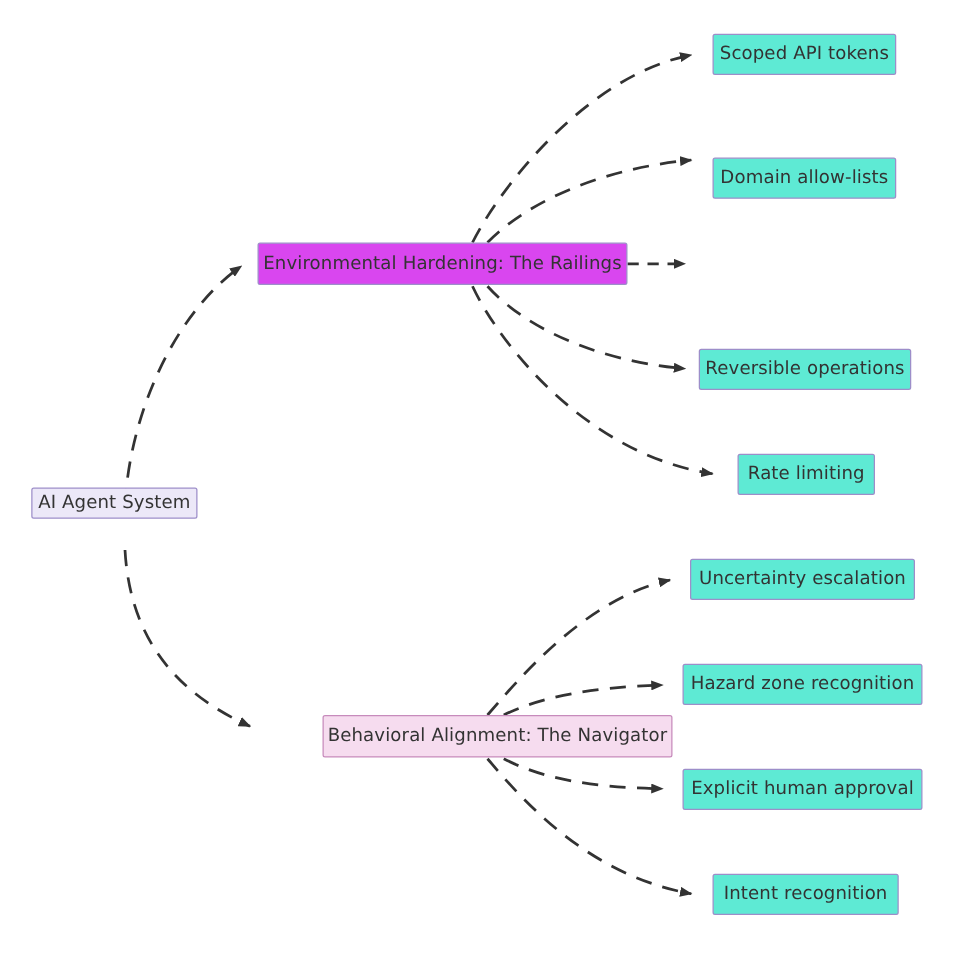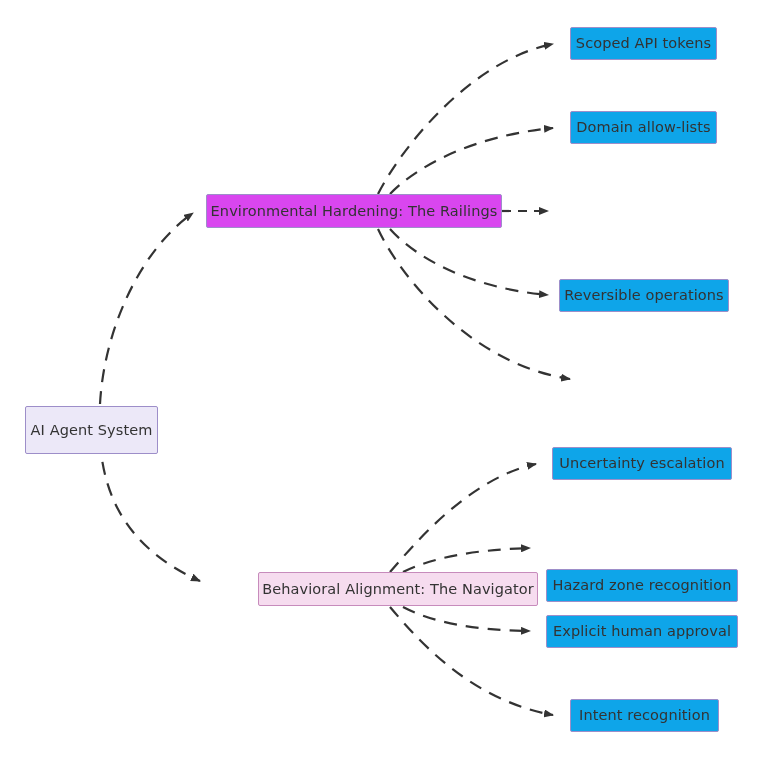--- a/index.html
+++ b/index.html
@@ -53,21 +53,21 @@
   }
   .node-branch-blue {
     background: #d946ef;
     border-color: #9D8EC9;
   }
   .node-branch-pink {
     background: #F6DCEF;
     border-color: #C78BBC;
   }
   .node-leaf {
-    background: #0ea5e9;
+    background: #5eead4;
     border-color: #9D8EC9;
   }
 </style>
 </head>
 <body>
 
 <div id="diagram-canvas">
 
   <svg class="edge-layer" viewBox="0 0 768 762" width="768" height="762" xmlns="http://www.w3.org/2000/svg">
     <defs>
@@ -92,51 +92,54 @@
 
     <path d="M 390,572 C 416,542 470,478 536,464" fill="none" stroke="#333333" stroke-width="2.2" stroke-dasharray="13,9" marker-end="url(#arrowhead)"></path>
 
     <path d="M 403,572 C 432,558 470,550 530,548" fill="none" stroke="#333333" stroke-width="2.2" stroke-dasharray="13,9" marker-end="url(#arrowhead)"></path>
 
     <path d="M 403,607 C 432,622 470,630 530,631" fill="none" stroke="#333333" stroke-width="2.2" stroke-dasharray="13,9" marker-end="url(#arrowhead)"></path>
 
     <path d="M 390,607 C 418,640 470,700 553,715" fill="none" stroke="#333333" stroke-width="2.2" stroke-dasharray="13,9" marker-end="url(#arrowhead)"></path>
   </svg>
 
-  <div class="node node-root" style="left:25px; top:406px; width:133px; height:48px;">
+  <div class="node node-root" style="left:25px; top:390px; width:133px; height:25px;">
     <span class="node-label">AI Agent System</span>
   </div>
 
   <div class="node node-branch-blue" style="left:206px; top:194px; width:296px; height:34px;">
     <span class="node-label">Environmental Hardening: The Railings</span>
   </div>
 
   <div class="node node-branch-pink" style="left:214px; top:572px; width:280px; height:34px;margin-left:44px;">
     <span class="node-label">Behavioral Alignment: The Navigator</span>
   </div>
 
   <div class="node node-leaf" style="left:570px; top:27px; width:147px; height:33px;">
     <span class="node-label">Scoped API tokens</span>
   </div>
 
-  <div class="node node-leaf" style="left:570px; top:111px; width:147px; height:33px;">
+  <div class="node node-leaf" style="left:570px; top:126px; width:147px; height:33px;">
     <span class="node-label">Domain allow-lists</span>
   </div>
 
 
   <div class="node node-leaf" style="left:559px; top:279px; width:170px; height:33px;">
     <span class="node-label">Reversible operations</span>
   </div>
 
+  <div class="node node-leaf" style="left:590px; top:363px; width:110px; height:33px;">
+    <span class="node-label">Rate limiting</span>
+  </div>
 
   <div class="node node-leaf" style="left:552px; top:447px; width:180px; height:33px;">
     <span class="node-label">Uncertainty escalation</span>
   </div>
 
-  <div class="node node-leaf" style="left:546px; top:531px; width:192px; height:33px;margin-top:38px;">
+  <div class="node node-leaf" style="left:546px; top:531px; width:192px; height:33px;">
     <span class="node-label">Hazard zone recognition</span>
   </div>
 
   <div class="node node-leaf" style="left:546px; top:615px; width:192px; height:33px;">
     <span class="node-label">Explicit human approval</span>
   </div>
 
   <div class="node node-leaf" style="left:570px; top:699px; width:149px; height:33px;">
     <span class="node-label">Intent recognition</span>
   </div>

